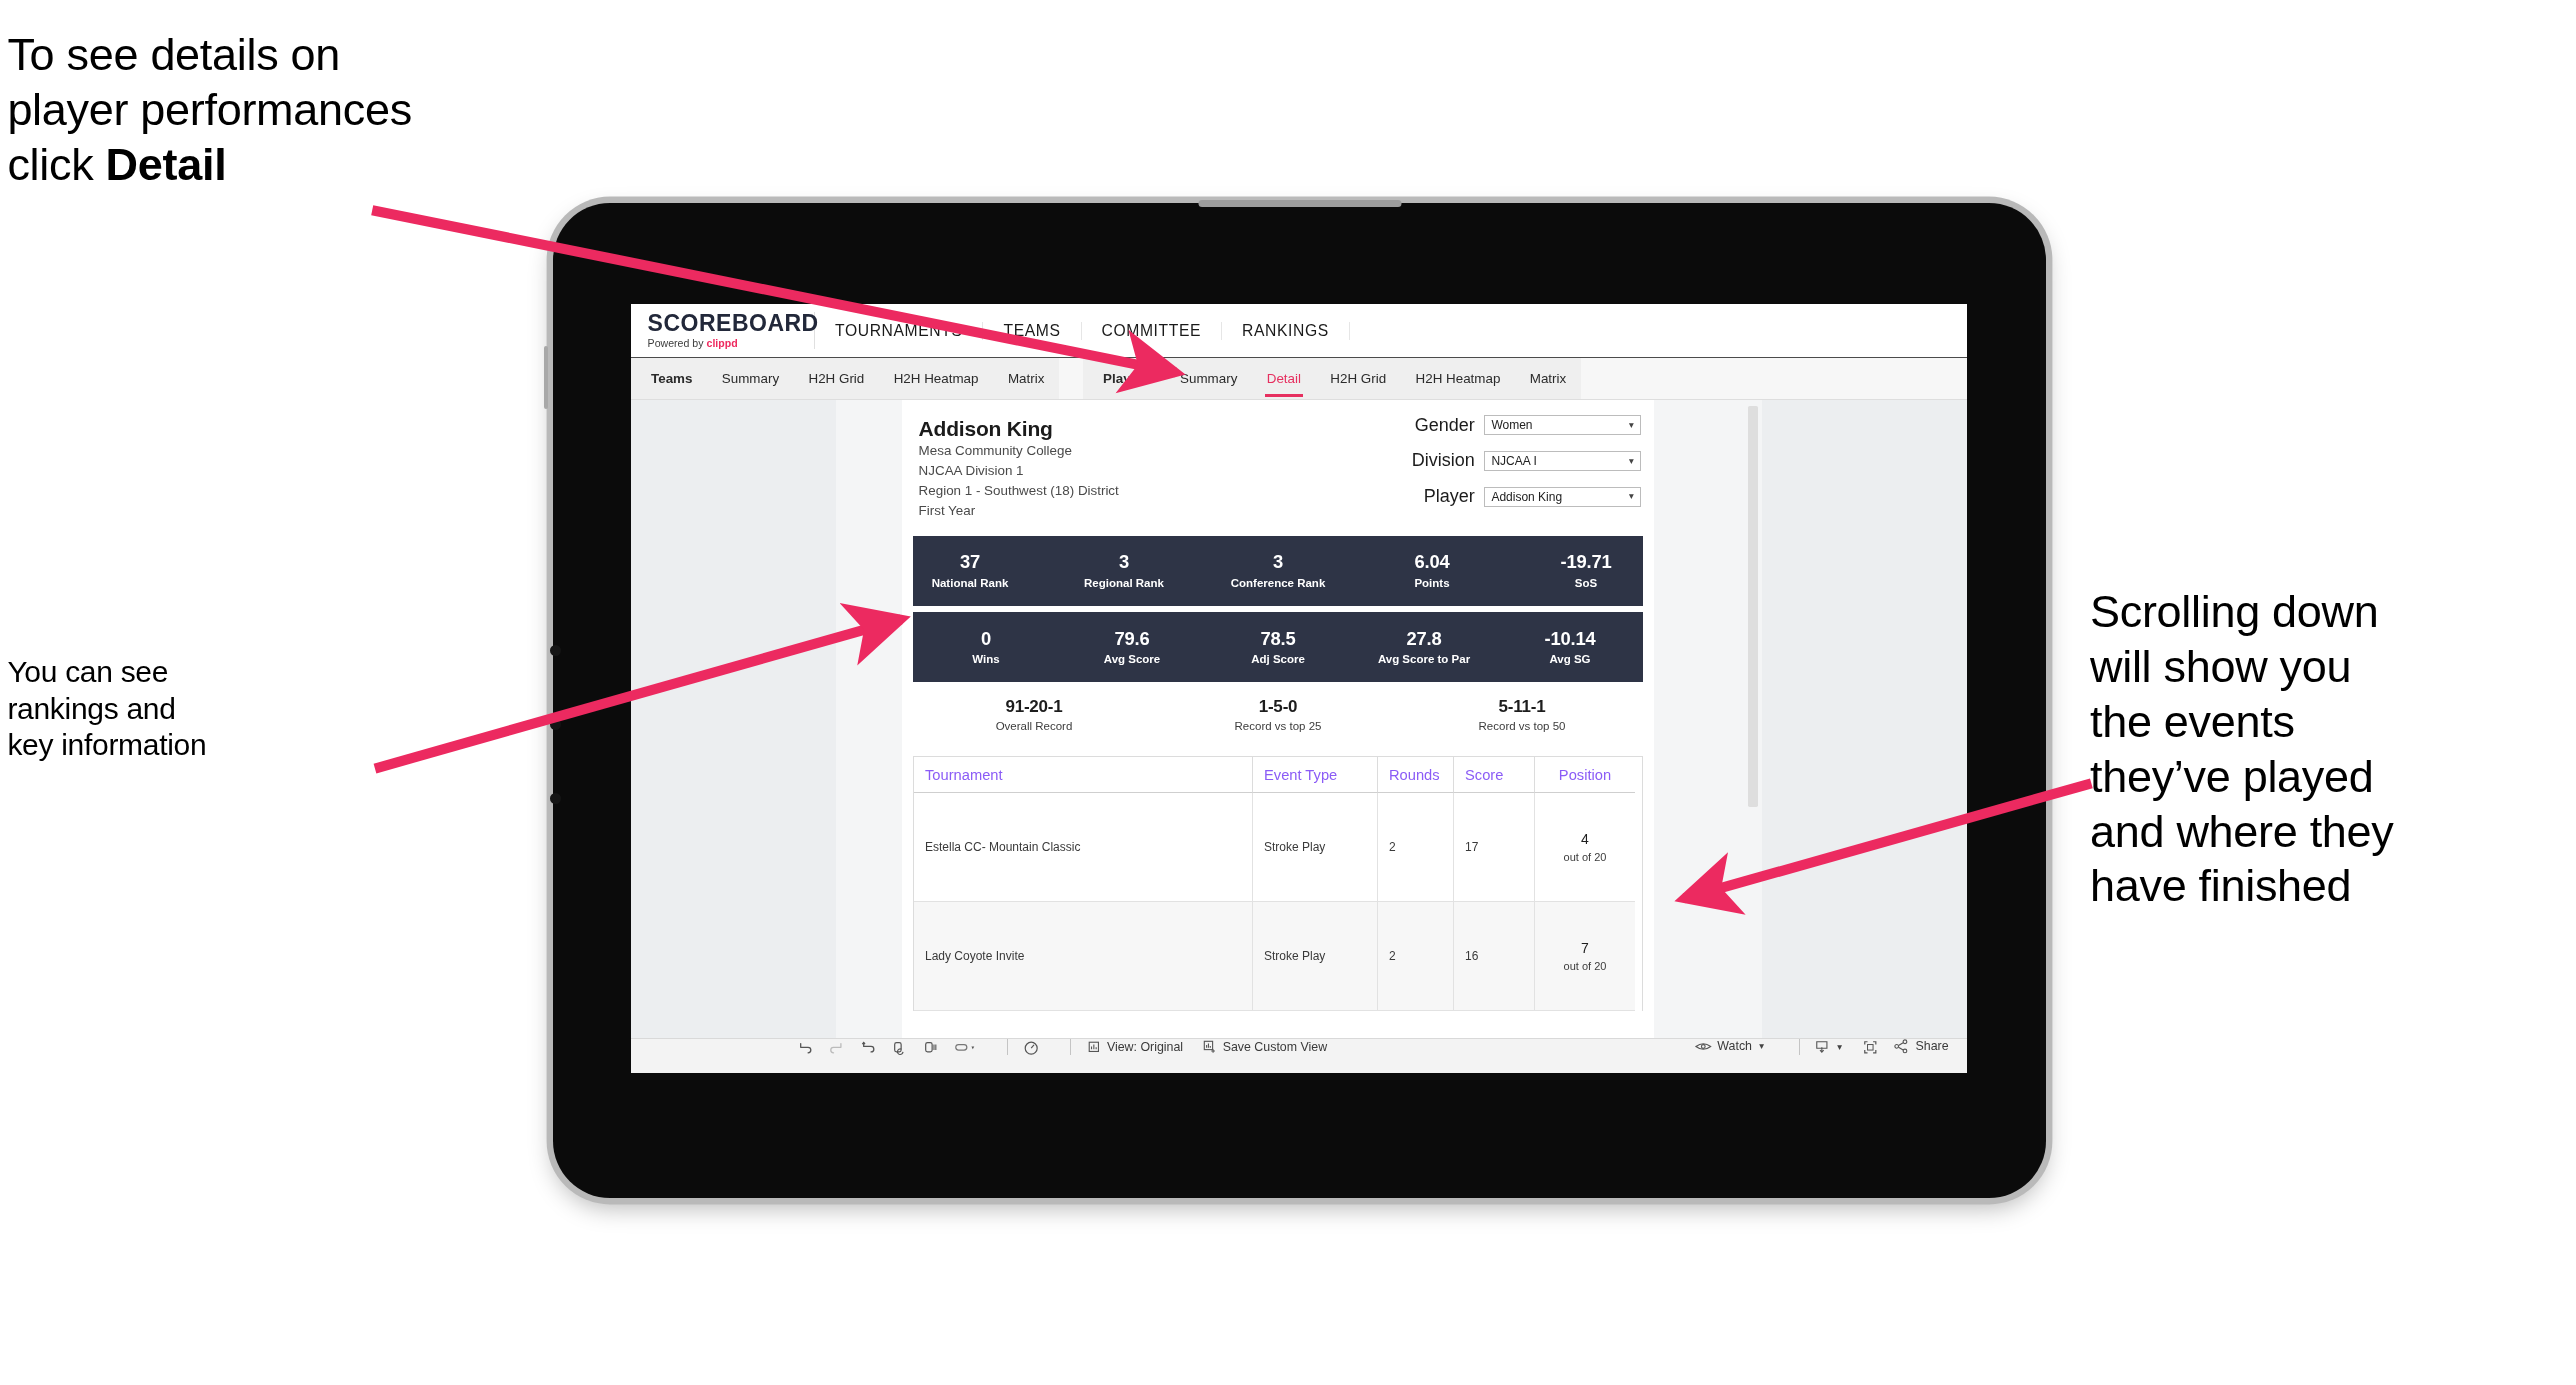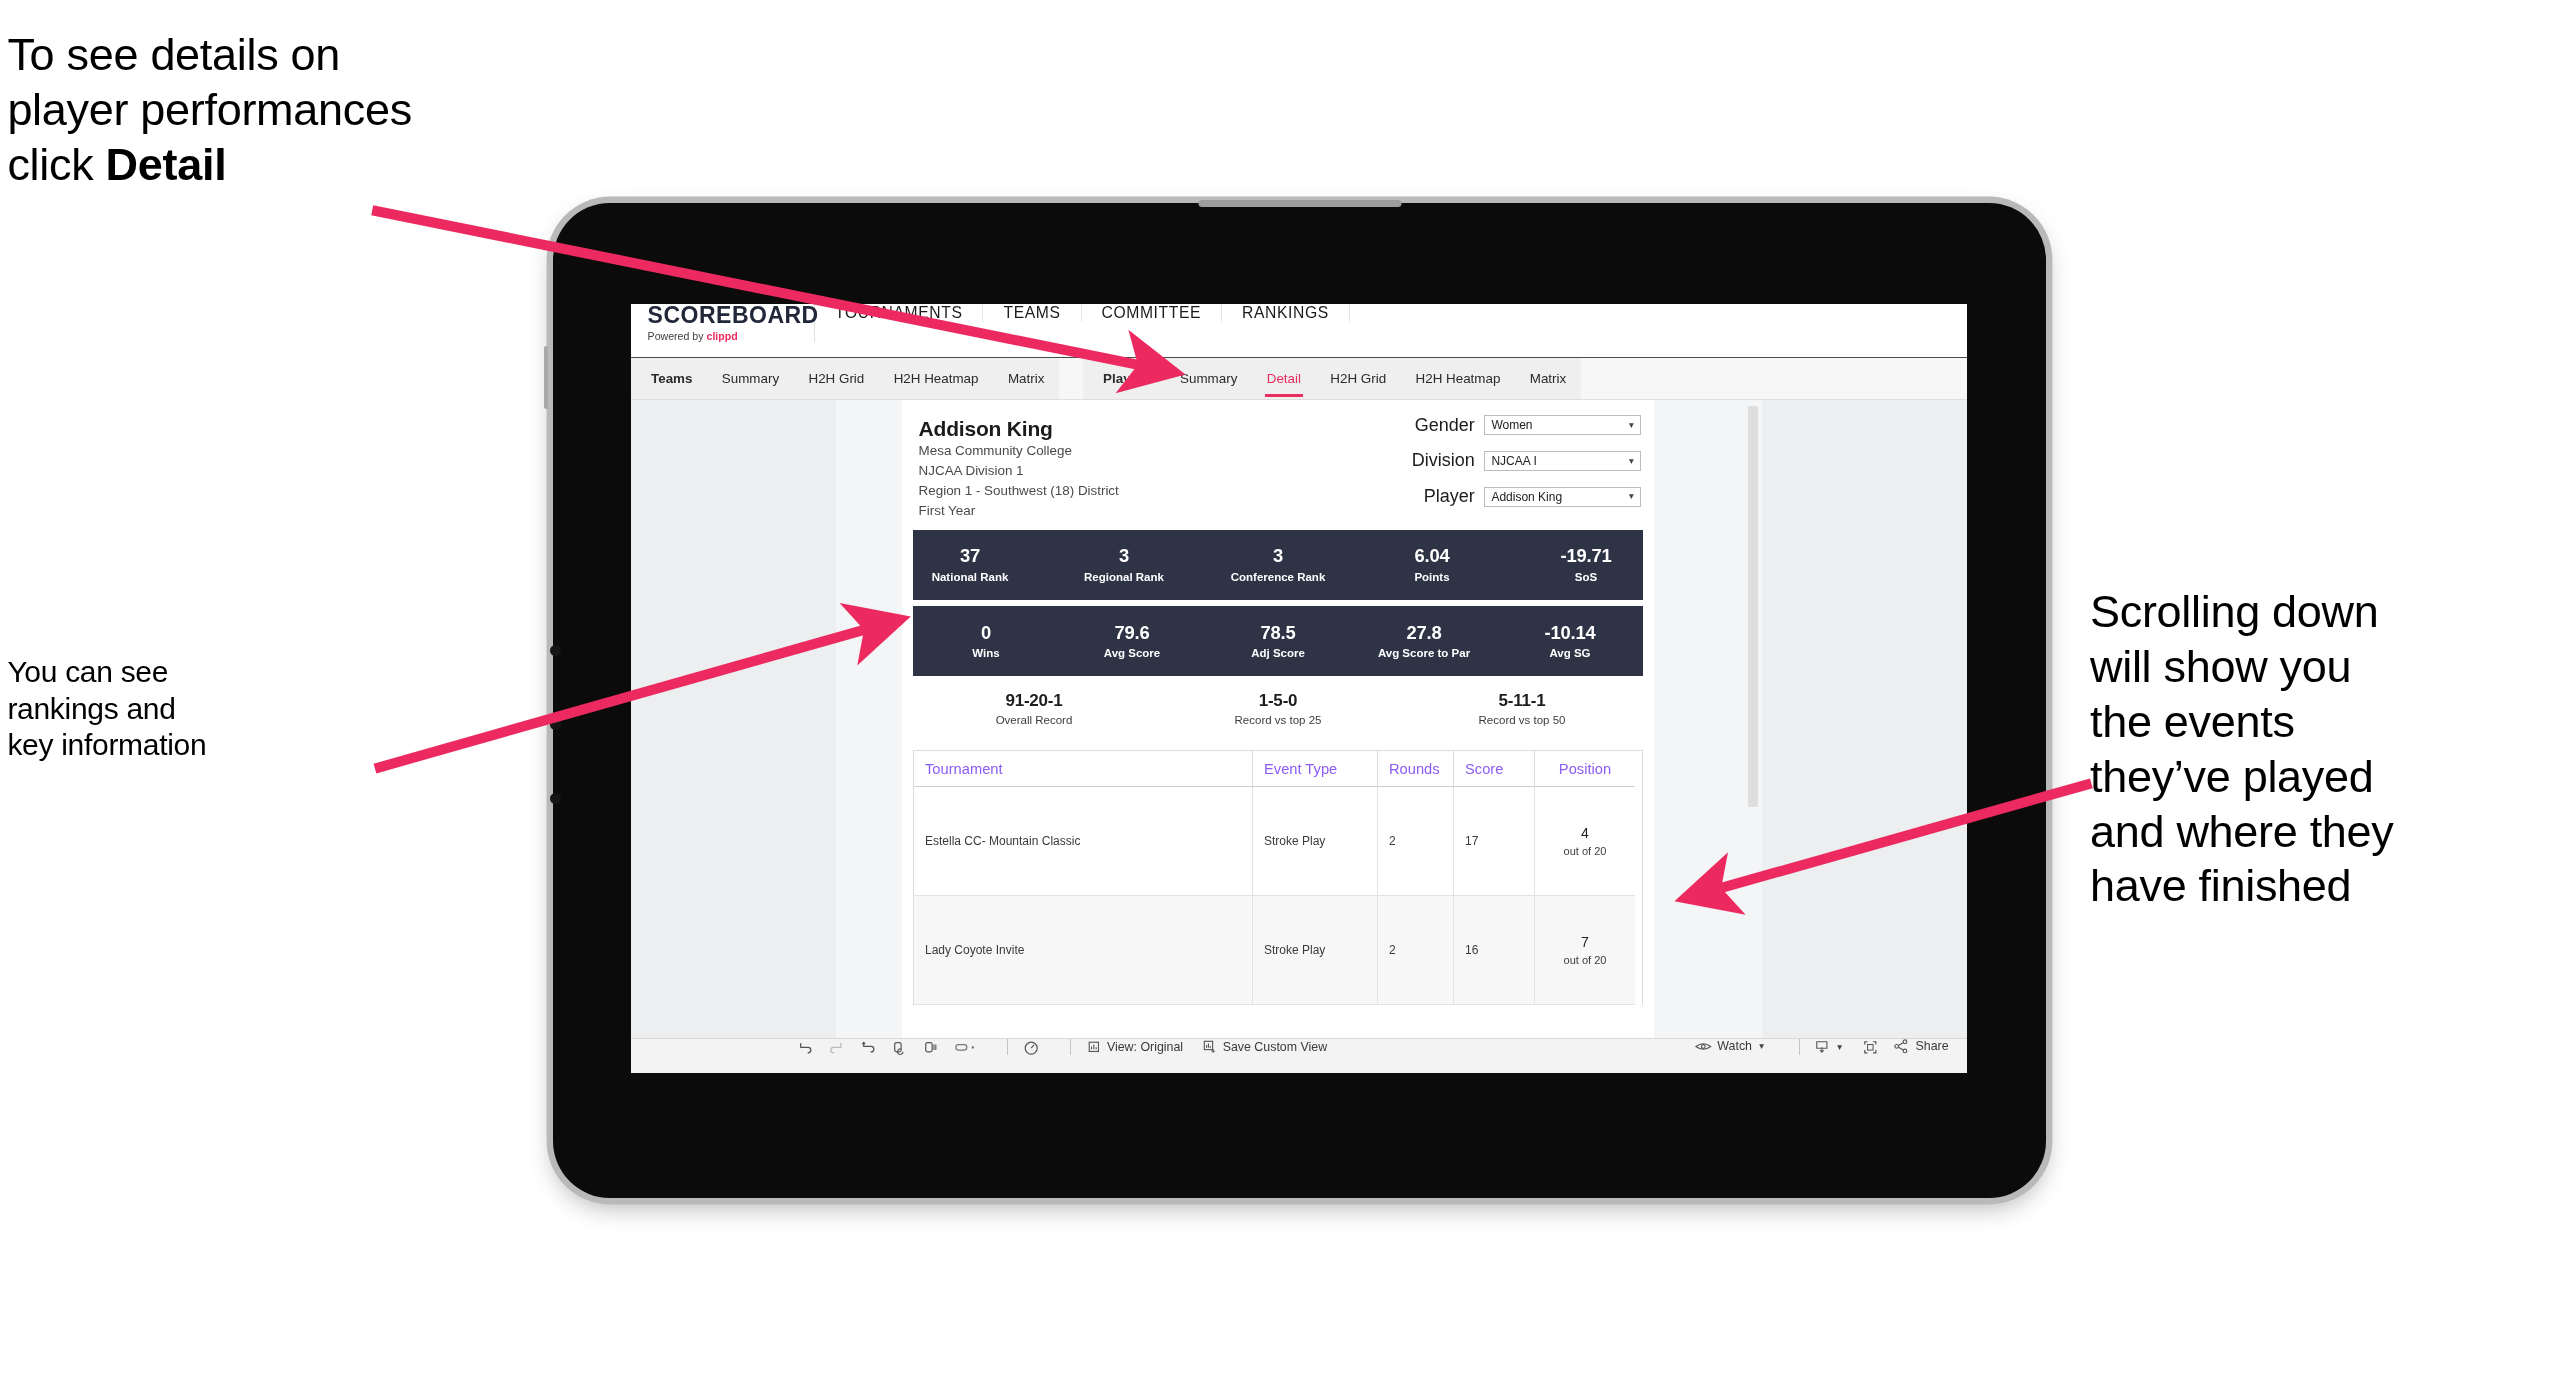--- a/index.html
+++ b/index.html
@@ -52,21 +52,21 @@
     width:1336px;height:769px;
     background:#ffffff;
     overflow:hidden;
   }
 
   
   #topbar{
     height:53px;
     background:#fff;
     border-bottom:1.8px solid #4b4b4b;
-    display:flex;align-items:flex-start;
+    display:flex;align-items:center;
     position:relative;
   }
   #brand{
     width:184px;display:flex;flex-direction:column;justify-content:center;
     padding-left:16.6px;box-sizing:border-box;
     border-right:0.9px solid #e0e0e0;
   }
   #brand-title{
     font-size:23px;font-weight:700;color:#22283a;letter-spacing:0.5px;
     font-family:"Liberation Sans",sans-serif;line-height:1;
@@ -127,21 +127,21 @@
     cursor:pointer;
     gap:24px;
   }
   .caret{font-size:8.3px;color:#444;line-height:1;}
 
   
   .band{
     margin:0 11px;background:#2e3446;color:#fff;
     display:flex;height:70px;align-items:center;
   }
-  #band1{margin-top:2px;gap:40px;}
+  #band1{margin-top:8px;gap:40px;}
   #band2{margin-top:6.4px;}
   .stat{flex:1;text-align:center;}
   .stat-val{font-size:18.4px;font-weight:700;letter-spacing:-0.2px;line-height:1.1;}
   .stat-lbl{font-size:11.5px;font-weight:700;margin-top:4.6px;}
 
   
   #records{display:flex;margin:14.7px 28px 0 28px;gap:36px;}
   .rec{flex:1;text-align:center;}
   .rec-val{font-size:17px;font-weight:700;color:#1d1d1d;letter-spacing:-0.2px;}
   .rec-lbl{font-size:11.5px;color:#3c3c3c;margin-top:3.7px;}

